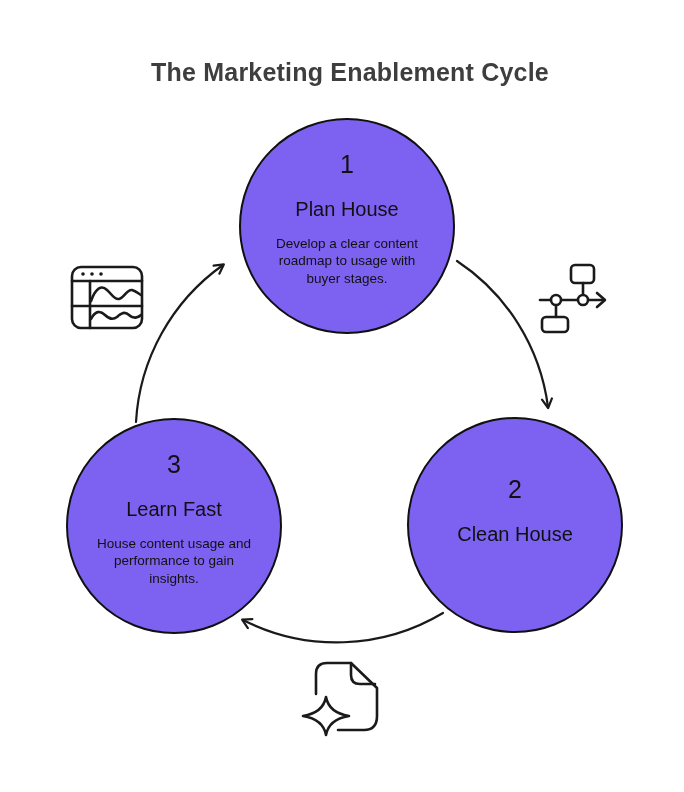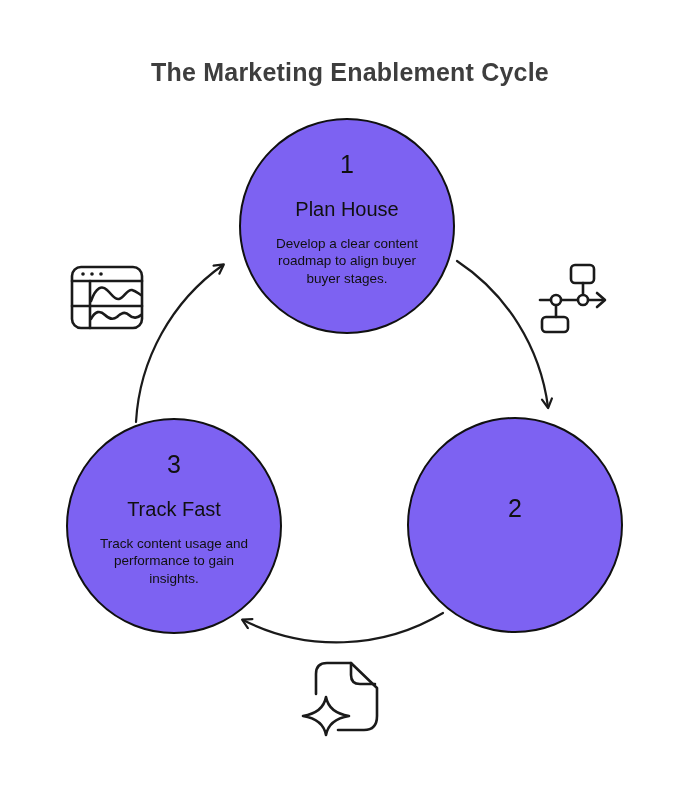--- a/index.html
+++ b/index.html
@@ -147,26 +147,27 @@
     <g>
       <path class="icon-stroke" d="M316,694 V674 Q316,663 327,663 H351 L377,688 V716 Q377,730 364,730 H338"></path>
       <path class="icon-stroke" d="M351,663 V675 Q351,684 360,684 H375"></path>
       <path class="icon-fill-white" d="M326,697 C328,708 337,714 349,716 C337,718 328,724 326,735 C324,724 315,718 303,716 C315,714 324,708 326,697 Z"></path>
     </g>
   </svg>
 
   <div class="step-circle circle-1">
     <div class="step-number">1</div>
     <div class="step-title">Plan House</div>
-    <div class="step-desc">Develop a clear content roadmap to align buyer buyer stages.</div>
+    <div class="step-desc">Develop a clear content roadmap to usage with buyer stages.</div>
   </div>
 
   <div class="step-circle circle-2">
     <div class="step-number">2</div>
+    <div class="step-title">Clean House</div>
   </div>
 
   <div class="step-circle circle-3">
     <div class="step-number">3</div>
-    <div class="step-title">Track Fast</div>
-    <div class="step-desc">Track content usage and performance to gain insights.</div>
+    <div class="step-title">Learn Fast</div>
+    <div class="step-desc">House content usage and performance to gain insights.</div>
   </div>
 
 </div>
 
 </body></html>

